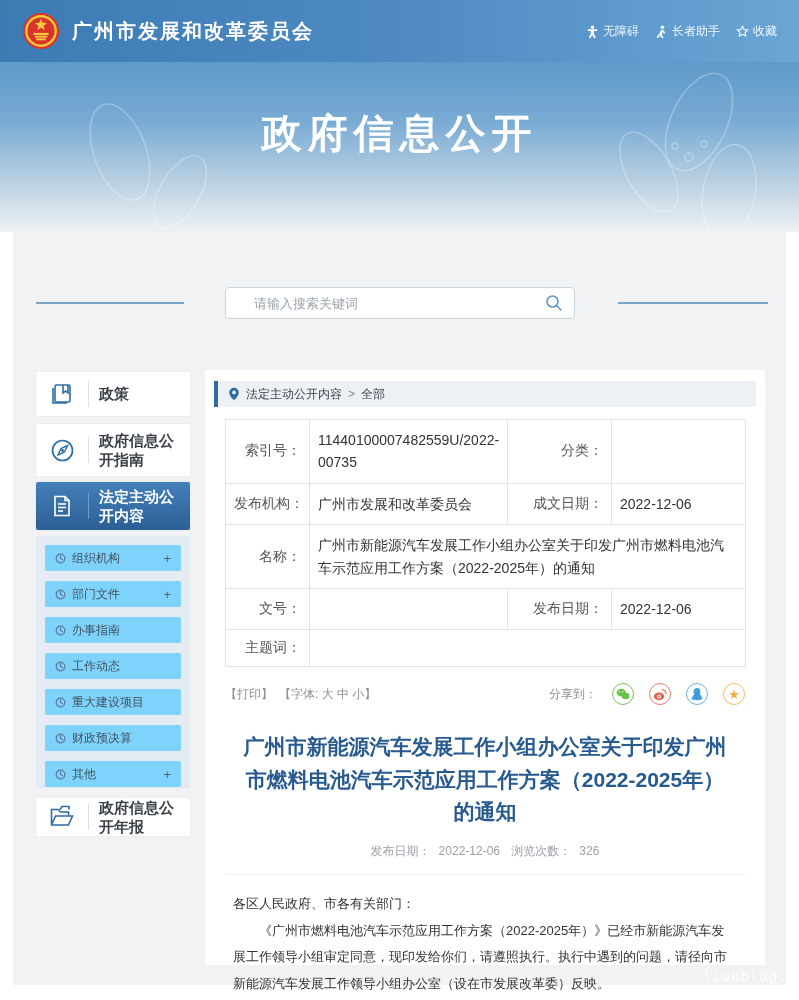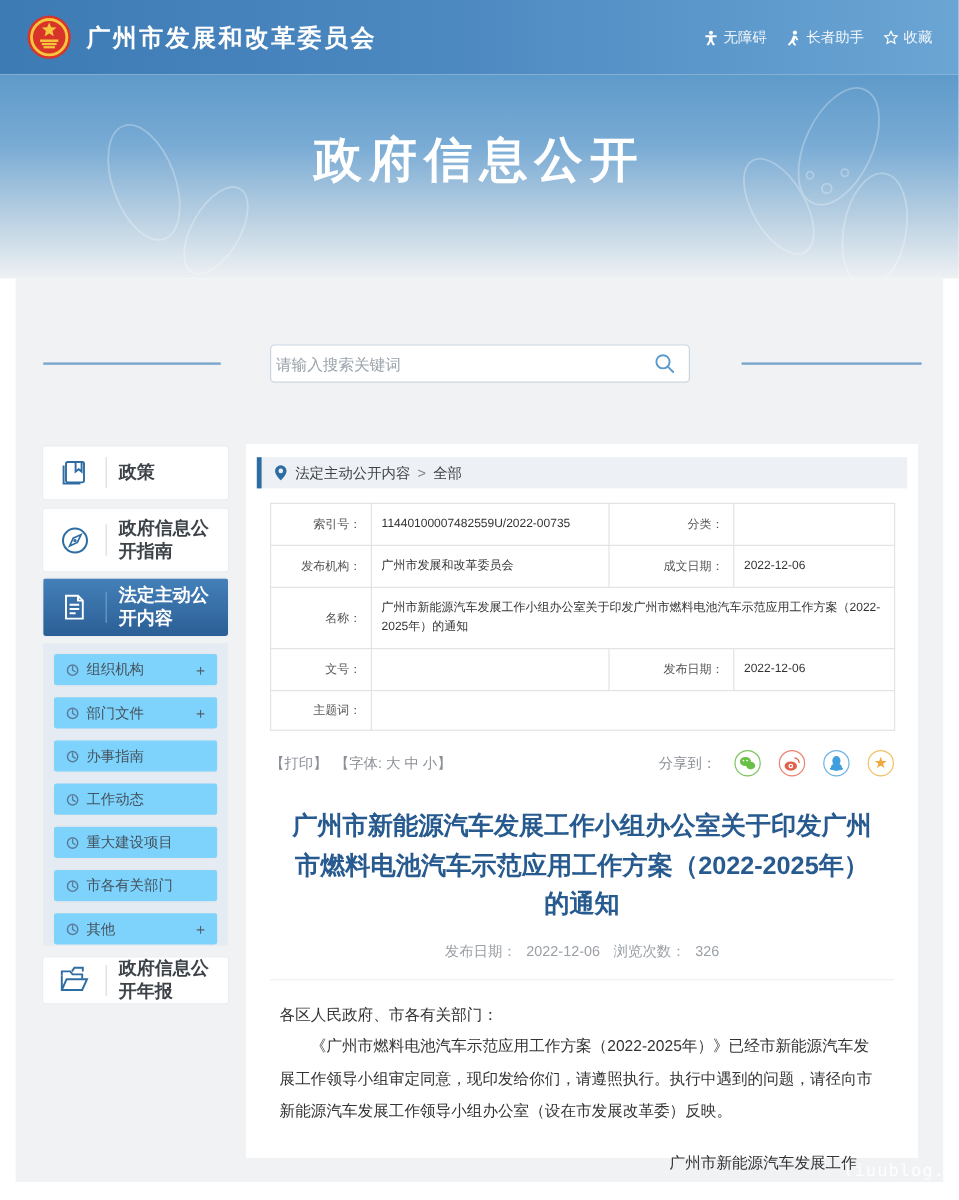--- a/index.html
+++ b/index.html
@@ -35,21 +35,21 @@
     position:absolute; left:13px; top:232px; width:773px; height:753px;
     background:#f1f2f4;
   }
   
   .search-line { position:absolute; height:2px; background:#7ba6cc; top:70px; }
   .search-line.left { left:23px; width:148px; }
   .search-line.right { left:605px; width:150px; }
   .search-box {
     position:absolute; left:212px; top:55px; width:350px; height:32px;
     background:#fff; border:1px solid #c9d6e2; border-radius:4px;
-    display:flex; align-items:center; padding:0 10px 0 4px;
+    display:flex; align-items:center; padding:0 10px 0 28px;
   }
   .search-box input {
     border:none; outline:none; flex:1; font-size:13px; color:#333;
     font-family:inherit; background:transparent;
   }
   .search-box input::placeholder { color:#9aa3ab; }
   .search-btn { width:20px; height:20px; cursor:pointer; flex:0 0 auto; }
   
   .sidebar { position:absolute; left:23px; top:140px; width:154px; }
   .side-item {
@@ -84,21 +84,21 @@
   .breadcrumb {
     margin:11px 9px 0 9px; height:26px; background:#edf1f6;
     border-left:4px solid #2e6da4; display:flex; align-items:center;
     padding-left:10px; font-size:12px; color:#3c4248; gap:6px;
   }
   .breadcrumb .sep { color:#888; }
   .breadcrumb a { color:#3c4248; text-decoration:none; cursor:pointer; }
   
   table.meta {
     border-collapse:collapse; margin:12px 20px 0 20px; width:520px;
-    font-size:10px; table-layout:fixed;
+    font-size:14px; table-layout:fixed;
   }
   table.meta td { border:1px solid #e3e3e3; padding:9px 8px; background:#fff; }
   table.meta td.lab { color:#555; text-align:right; white-space:nowrap; }
   table.meta td.val { color:#333; text-align:left; line-height:1.6; }
   
   .tools {
     margin:16px 20px 0 20px; display:flex; align-items:center;
     font-size:12px; color:#8b9097;
   }
   .tools .t { cursor:pointer; margin-right:6px; }
@@ -297,21 +297,21 @@
         <span>重大建设项目</span>
         <span class="plus"></span>
       </div>
       <div class="sub-item">
         <span class="sic">
             <svg width="11" height="11" viewBox="0 0 11 11">
               <circle cx="5.5" cy="5.5" r="4.3" fill="none" stroke="#5a7a9a" stroke-width="1.2"></circle>
               <path d="M5.5 2 v3.5 l2.5 1.5" fill="none" stroke="#5a7a9a" stroke-width="1.1"></path>
             </svg>
           </span>
-        <span>市各有关部门</span>
+        <span>财政预决算</span>
         <span class="plus"></span>
       </div>
       <div class="sub-item">
         <span class="sic">
             <svg width="11" height="11" viewBox="0 0 11 11">
               <circle cx="5.5" cy="5.5" r="4.3" fill="none" stroke="#5a7a9a" stroke-width="1.2"></circle>
               <path d="M5.5 2 v3.5 l2.5 1.5" fill="none" stroke="#5a7a9a" stroke-width="1.1"></path>
             </svg>
           </span>
         <span>其他</span>

